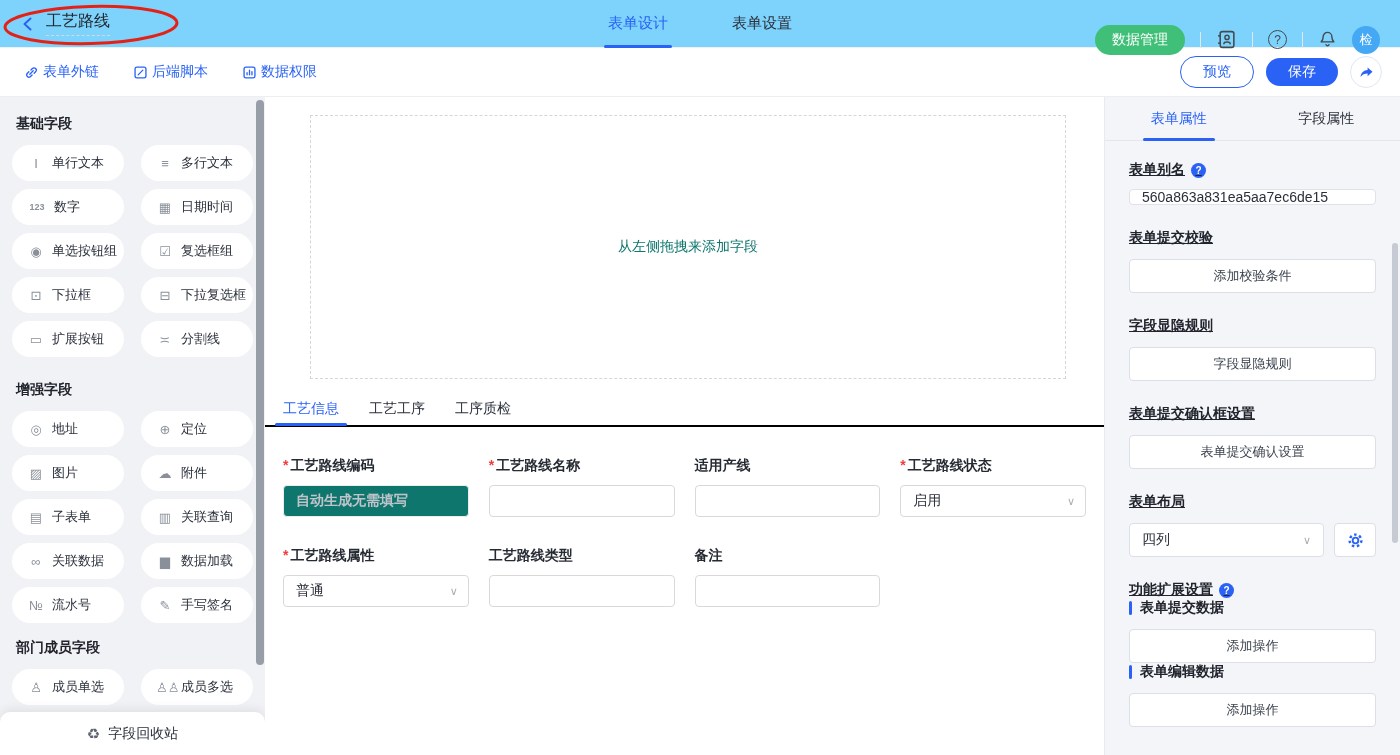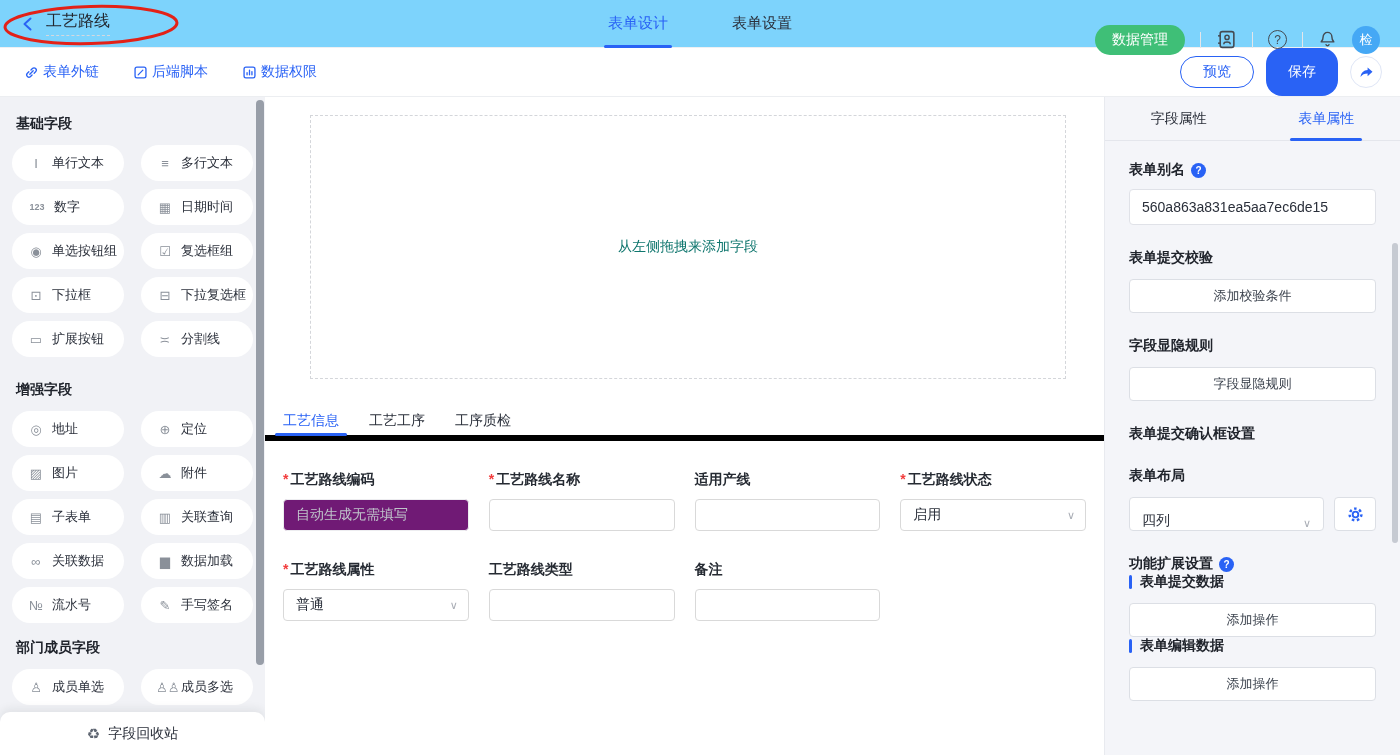--- a/index.html
+++ b/index.html
@@ -33,21 +33,21 @@
     font-size:13px; display:flex; align-items:center; justify-content:center; cursor:pointer; }
 
   
   .subbar { height:49px; background:#fff; border-bottom:1px solid #eceef1; display:flex;
     align-items:center; padding:0 18px 0 24px; flex:0 0 auto; }
   .sb-links { display:flex; gap:34px; }
   .sb-link { display:flex; align-items:center; gap:4px; color:#2962f5; font-size:14px; cursor:pointer; }
   .sb-actions { margin-left:auto; display:flex; align-items:center; gap:12px; }
   .btn-outline { height:32px; padding:0 22px; border-radius:16px; border:1px solid #2962f5;
     color:#2962f5; background:#fff; font-size:14px; cursor:pointer; }
-  .btn-primary { height:48px; padding:0 22px; border-radius:16px; border:none;
+  .btn-primary { height:28px; padding:0 22px; border-radius:16px; border:none;
     color:#fff; background:#2962f5; font-size:14px; cursor:pointer; }
   .btn-share { width:32px; height:32px; border-radius:50%; background:#fff;
     border:1px solid #dfe6f6; display:flex; align-items:center; justify-content:center; cursor:pointer; }
 
   
   .content { flex:1; display:flex; min-height:0; }
 
   
   .sidebar { width:265px; background:#f1f2f6; position:relative; overflow:hidden; flex:0 0 auto; }
   .side-title { font-size:14px; font-weight:bold; color:#20242c; margin:18px 16px 12px; }
@@ -64,59 +64,59 @@
     border-radius:10px 10px 0 0; box-shadow:0 -3px 10px rgba(31,35,41,.08); display:flex;
     align-items:center; justify-content:center; gap:8px; font-size:14px; color:#2a2f3a;
     cursor:pointer; z-index:3; }
   .recycle-ico { color:#5f6672; font-size:15px; }
 
   
   .main { flex:1; background:#fff; min-width:0; }
   .dropzone { margin:18px 38px 0 45px; height:264px; border:1px dashed #d4d6da;
     display:flex; align-items:center; justify-content:center; }
   .drop-hint { font-size:14px; color:#0f766e; }
-  .ctabs { margin-top:28px; padding:0 18px; border-bottom:6px solid #000000; display:flex;
+  .ctabs { margin-top:14px; padding:0 18px; border-bottom:2px solid #000000; display:flex;
     gap:30px; height:34px; }
   .ctab { font-size:14px; color:#2a2f3a; display:flex; align-items:center; position:relative; cursor:pointer; }
   .ctab.active { color:#2962f5; }
   .ctab.active::after { content:""; position:absolute; left:-8px; right:-8px; bottom:-1px;
     height:3px; background:#2962f5; border-radius:2px; }
   .form-area { padding:30px 18px 0; }
   .fgrid { display:grid; grid-template-columns:repeat(4,1fr); column-gap:20px; row-gap:30px; }
   .flabel { font-size:14px; font-weight:bold; color:#262b33; margin-bottom:10px; }
   .req { color:#f23c3c; margin-right:2px; }
   .control { height:32px; border:1px solid #d9d9d9; border-radius:4px; background:#fff;
     font-size:14px; display:flex; align-items:center; padding:0 12px; color:#2a2f3a; }
-  .control.disabled { background:#701a75; border-color:#ededf0; color:#bfc3ca; }
+  .control.disabled { background:#0f766e; border-color:#ededf0; color:#bfc3ca;font-weight:bold; }
   .control.select { justify-content:space-between; padding-right:10px; cursor:pointer; }
   .chev { color:#a9adb5; font-size:11px; }
 
   
   .rightpanel { width:296px; background:#f4f5f9; border-left:1px solid #e8eaef;
     position:relative; overflow:hidden; flex:0 0 auto; }
   .rp-tabs { height:44px; display:flex; border-bottom:1px solid #e4e6ec; }
   .rp-tab { flex:1; display:flex; align-items:center; justify-content:center; font-size:14px;
     color:#2a2f3a; position:relative; cursor:pointer; }
   .rp-tab.active { color:#2962f5; }
   .rp-tab.active::after { content:""; position:absolute; left:50%; transform:translateX(-50%);
     bottom:-1px; height:3px; width:72px; background:#2962f5; border-radius:2px; }
   .rp-body { padding:20px 24px; }
   .rp-sec { margin-top:24px; }
   .rp-sec.first { margin-top:0; }
-  .rp-title { font-size:14px; font-weight:bold; color:#20242c; display:flex; align-items:center; gap:6px; }
+  .rp-title { font-size:14px; font-weight:bold; color:#20242c; display:flex; align-items:center; gap:6px;text-decoration:underline; }
   .q-badge { width:15px; height:15px; border-radius:50%; background:#2962f5; color:#fff;
     font-size:10px; font-weight:bold; display:flex; align-items:center; justify-content:center; cursor:pointer; }
-  .rp-input { margin-top:10px; height:36px; width:100%; background:#fff; border:1px solid #e0e2e8;
+  .rp-input { margin-top:10px; height:16px; width:100%; background:#fff; border:1px solid #e0e2e8;
     border-radius:4px; padding:0 12px; font-size:14px; color:#2a2f3a; display:flex; align-items:center; }
   .rp-btn { margin-top:12px; height:34px; width:100%; background:#fff; border:1px solid #dcdfe5;
     border-radius:4px; font-size:13px; color:#3c434e; display:flex; align-items:center;
     justify-content:center; cursor:pointer; }
   .rp-row { margin-top:12px; display:flex; gap:10px; }
   .rp-select { flex:1; height:34px; background:#fff; border:1px solid #dcdfe5; border-radius:4px;
-    padding:0 12px; font-size:14px; color:#2a2f3a; display:flex; align-items:flex-end;
+    padding:0 12px; font-size:14px; color:#2a2f3a; display:flex; align-items:center;
     justify-content:space-between; cursor:pointer; }
   .gear-btn { width:42px; height:34px; background:#fff; border:1px solid #dcdfe5; border-radius:4px;
     display:flex; align-items:center; justify-content:center; cursor:pointer; }
   .rp-sub { display:flex; align-items:center; gap:8px; font-size:14px;
     font-weight:bold; color:#20242c; }
   .blue-bar { width:3px; height:14px; background:#2962f5; border-radius:2px; }
   .rp-scroll { position:absolute; right:2px; top:146px; width:6px; height:300px;
     background:#c6cad2; border-radius:3px; }
   svg { display:block; }
 </style>
@@ -356,41 +356,42 @@
           <div>
             <div class="flabel"><span>备注</span></div>
             <div class="control"></div>
           </div>
         </div>
       </div>
     </main>
 
     <aside class="rightpanel">
       <div class="rp-tabs">
+        <div class="rp-tab active">表单属性</div>
         <div class="rp-tab">字段属性</div>
-        <div class="rp-tab active">表单属性</div>
       </div>
       <div class="rp-body">
         <div class="rp-sec first">
           <div class="rp-title">
               <span>表单别名</span>
             <span class="q-badge">?</span>
             </div>
           <div class="rp-input">560a863a831ea5aa7ec6de15</div>
         </div>
         <div class="rp-sec">
           <div class="rp-title">表单提交校验</div>
           <div class="rp-btn">添加校验条件</div>
         </div>
         <div class="rp-sec">
           <div class="rp-title">字段显隐规则</div>
           <div class="rp-btn">字段显隐规则</div>
         </div>
         <div class="rp-sec">
           <div class="rp-title">表单提交确认框设置</div>
+          <div class="rp-btn">表单提交确认设置</div>
         </div>
         <div class="rp-sec">
           <div class="rp-title">表单布局</div>
           <div class="rp-row">
             <div class="rp-select">
               <span>四列</span>
               <span class="chev">∨</span>
             </div>
             <div class="gear-btn">
               <svg width="17" height="17" viewBox="0 0 18 18">

